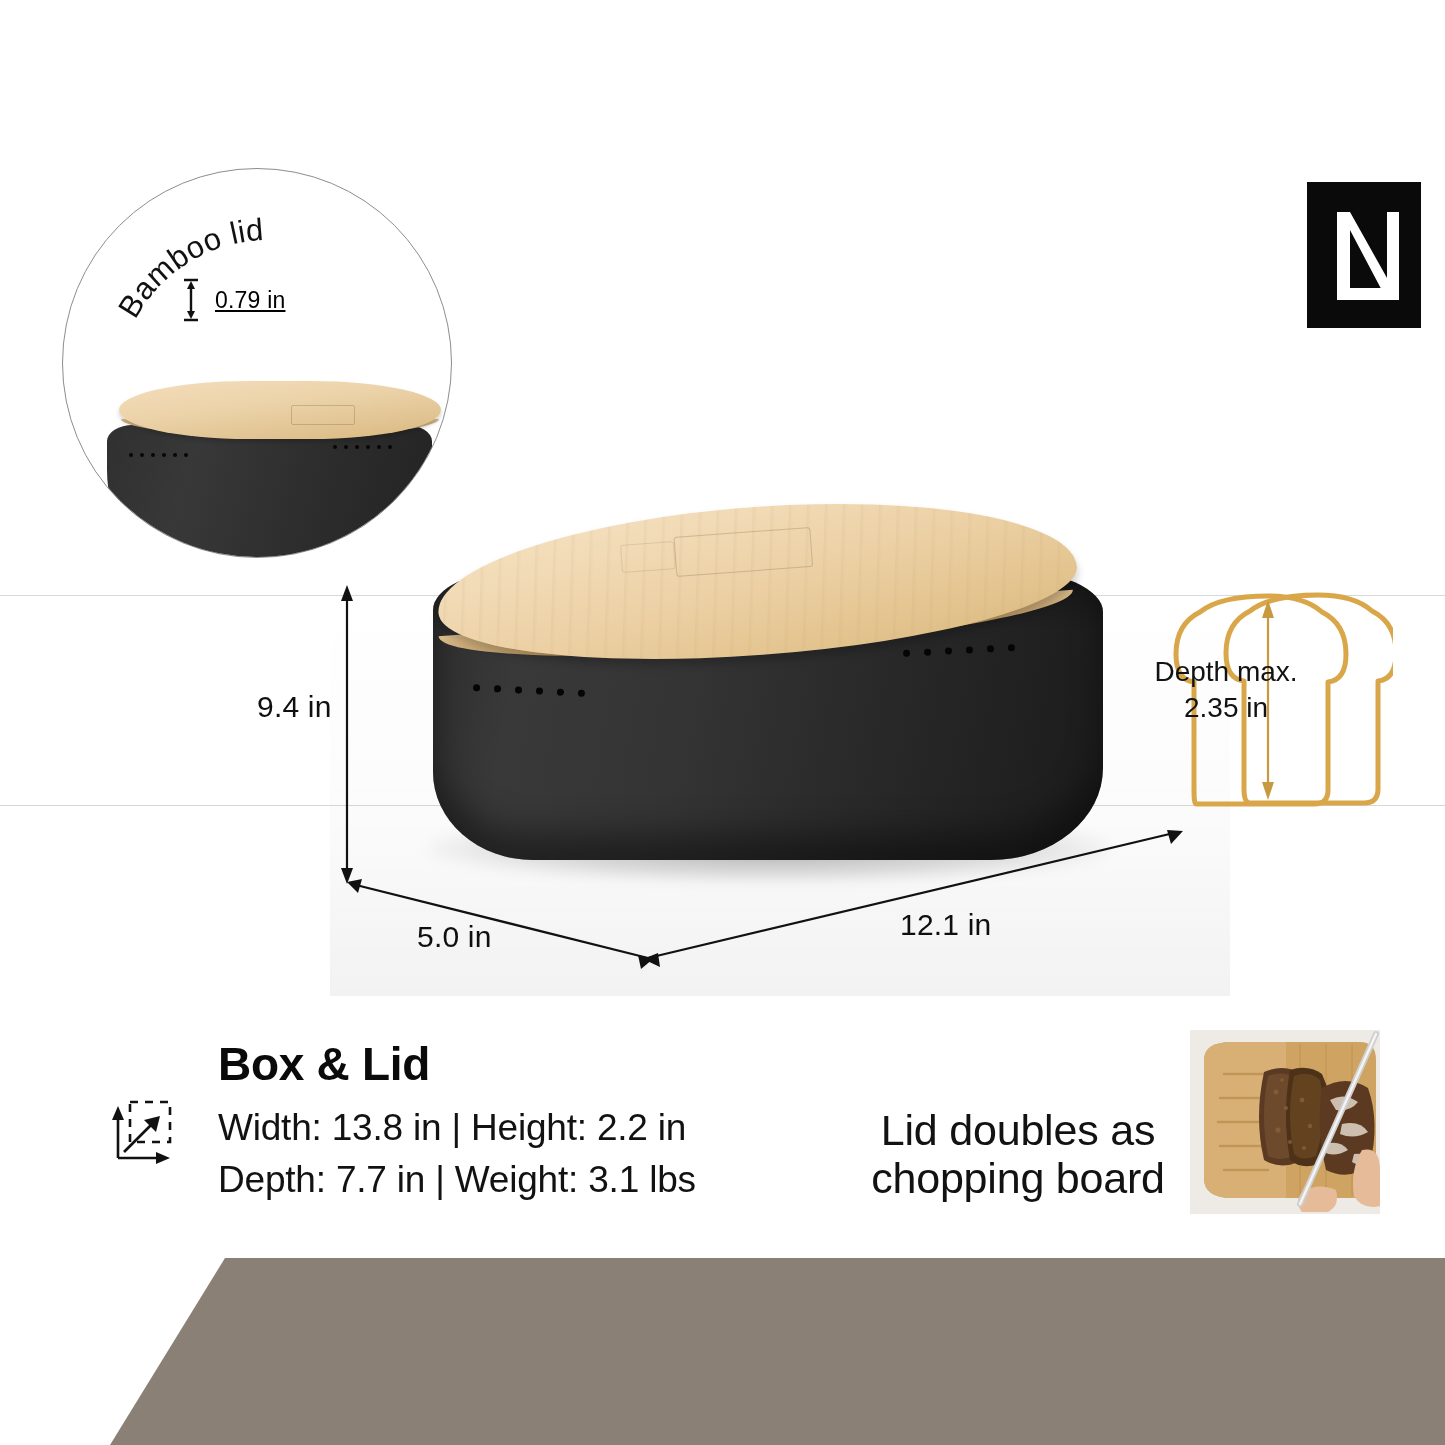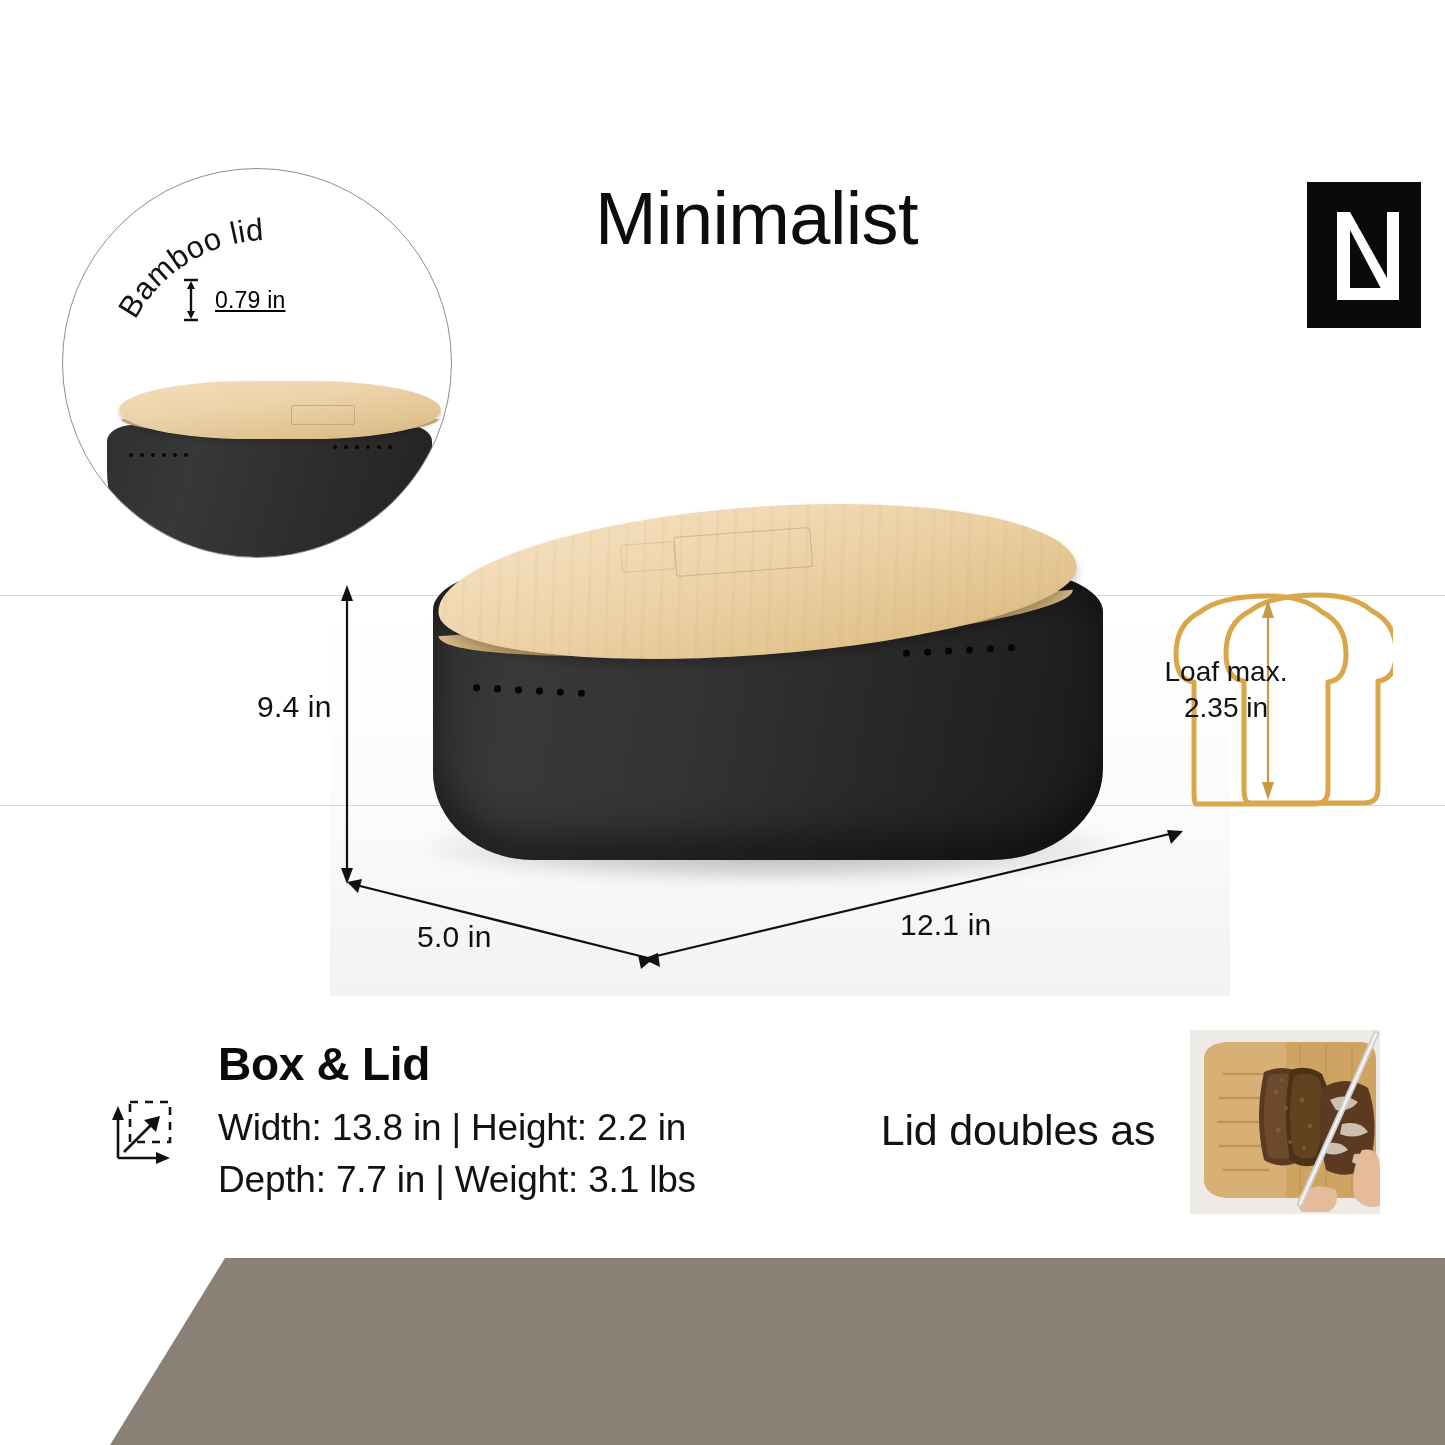--- a/index.html
+++ b/index.html
@@ -464,21 +464,20 @@
           <span></span>
           <span></span>
           <span></span>
           <span></span>
           <span></span>
       </div>
     </div>
   </div>
 
   <div id="headline">
-    <div class="line line1">Minimalist</div>
   </div>
 
   <div id="brand-logo">
     <svg width="114" height="146" viewBox="0 0 114 146">
       <path d="M 30 30 L 30 118 L 80 118 L 80 106 L 43 106 L 43 48 L 80 118 L 92 118 L 92 30 L 80 30 L 80 96 L 43 30 Z" fill="#ffffff"></path>
     </svg>
   </div>
 
   <div id="product">
     <div id="prod-shadow"></div>
@@ -563,21 +562,21 @@
                Q 2 32 2 62
                Q 2 88 20 90
                L 20 198
                Q 20 212 22 212 Z" transform="translate(6,0)" fill="none" stroke="#d9a74a" stroke-width="5" stroke-linejoin="round"></path>
 
       <line x1="100" y1="18" x2="100" y2="198" stroke="#c8993f" stroke-width="2.2"></line>
       <polygon points="100,8 94,26 106,26" fill="#c8993f"></polygon>
       <polygon points="100,208 94,190 106,190" fill="#c8993f"></polygon>
     </svg>
     <div id="loaf-text">
-      <div>Loaf max.</div>
+      <div>Depth max.</div>
       <div>2.35 in</div>
     </div>
   </div>
 
   <div id="spec-block">
     <svg id="spec-icon" viewBox="0 0 72 72">
       <rect x="22" y="6" width="40" height="40" fill="none" stroke="#111" stroke-width="2.6" stroke-dasharray="8 7"></rect>
       <line x1="10" y1="20" x2="10" y2="62" stroke="#111" stroke-width="2.6"></line>
       <line x1="10" y1="62" x2="52" y2="62" stroke="#111" stroke-width="2.6"></line>
       <polygon points="10,10 4,24 16,24" fill="#111"></polygon>
@@ -590,20 +589,21 @@
       <div id="spec-lines">
         <div class="spec-line">Width: 13.8 in | Height: 2.2 in</div>
         <div class="spec-line">Depth: 7.7 in | Weight: 3.1 lbs</div>
       </div>
     </div>
   </div>
 
   <div id="chop-feature">
     <div id="chop-text">
       <div>Lid doubles as</div>
+      <div>chopping board</div>
     </div>
     <div id="chop-photo">
       <svg width="190" height="184" viewBox="0 0 190 184">
         <rect x="0" y="0" width="190" height="184" fill="#eeebe7"></rect>
 
         <path d="M 14 30 Q 14 12 42 12 L 170 12 Q 186 12 186 30 L 186 148 Q 186 168 166 168 L 42 168 Q 14 168 14 148 Z" fill="#cfa463"></path>
         <path d="M 14 30 Q 14 12 42 12 L 96 12 L 96 168 L 42 168 Q 14 168 14 148 Z" fill="#d8b076"></path>
 
         <g stroke="#bb8f4f" stroke-width="2.6" stroke-linecap="round" opacity="0.8">
           <line x1="34" y1="44" x2="78" y2="44"></line>

